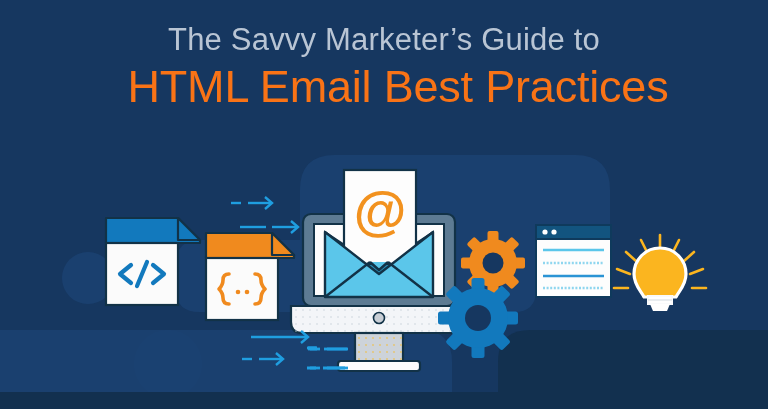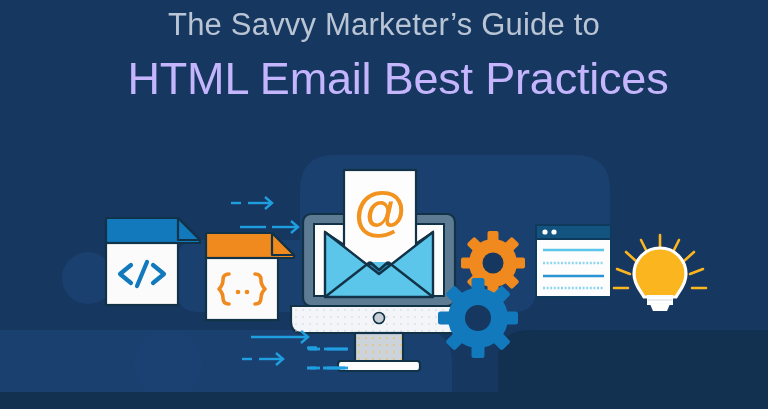--- a/index.html
+++ b/index.html
@@ -20,42 +20,42 @@
   #bg-layer, #art-layer {
     position: absolute;
     left: 0;
     top: 0;
     width: 768px;
     height: 409px;
   }
   #title-block {
     position: absolute;
     left: 0;
-    top: 5px;
+    top: 20px;
     width: 768px;
     text-align: center;
     z-index: 5;
   }
   .eyebrow {
     display: block;
     font-size: 31px;
     font-weight: 300;
     letter-spacing: 0.2px;
     color: #b9c5d4;
     line-height: 1.28;
     white-space: nowrap;
   }
   .headline {
     display: block;
     font-size: 45px;
     font-weight: 400;
     letter-spacing: -0.2px;
-    color: #c4b5fd;
+    color: #f97316;
     line-height: 1.22;
-    margin-top: 7px;
+    margin-top: 0;
     white-space: nowrap;
     padding-left: 28px;
   }
 </style>
 </head>
 <body>
 
 <div id="hero">
 
   <svg id="bg-layer" viewBox="0 0 768 409">

